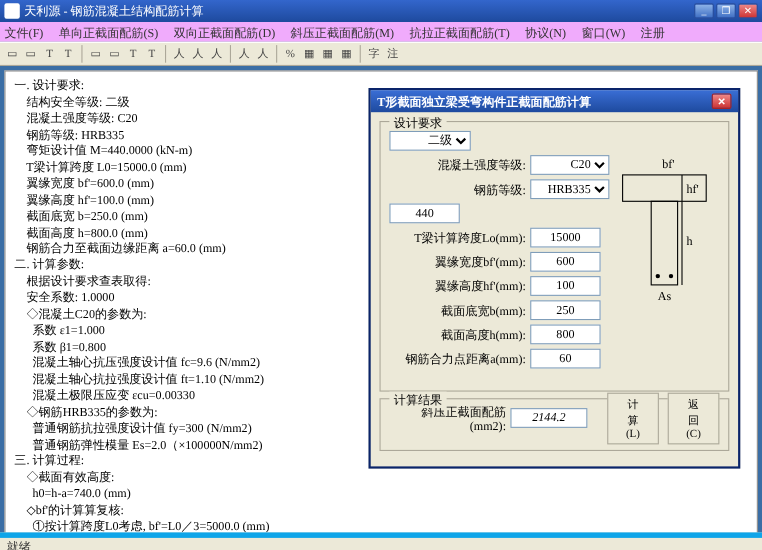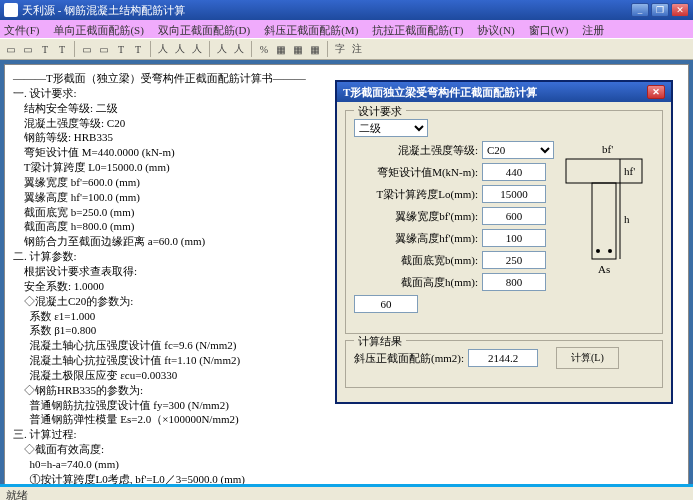--- a/index.html
+++ b/index.html
@@ -17,24 +17,24 @@
 .doc div{white-space:pre}
 .dialog{position:absolute;left:335px;top:80px;width:338px;background:#ece9d8;border:2px solid #0a246a}
 .dtitle{height:20px;background:linear-gradient(#3a6ed5,#1e4a9e);color:#fff;display:flex;align-items:center;padding:0 6px;font-weight:bold;font-size:11px}
 .dclose{margin-left:auto;width:18px;height:14px;background:linear-gradient(#e88,#c33);border:1px solid #a22;border-radius:2px;color:#fff;display:flex;align-items:center;justify-content:center;font-size:9px}
 .dbody{padding:8px;position:relative}
 .fieldset{border:1px solid #aca899;padding:6px 8px 18px;margin-bottom:6px;position:relative}
 .legend{position:absolute;top:-7px;left:8px;background:#ece9d8;padding:0 4px;font-size:11px}
 .row{display:flex;align-items:center;height:22px}
 .lbl{text-align:right;min-width:128px;padding-right:4px}
 .inp{border:1px solid #7f9db9;background:#fff;height:18px;width:64px;text-align:center;font-size:11px}
-select.inp{width:74px;text-align:left}
+select.inp{width:74px;text-align:right}
 .diagram{position:absolute;right:12px;top:28px;width:92px}
 .dbtn{border:1px solid #aca899;background:#ece9d8;padding:3px 14px;font-size:10px}
-.status{position:absolute;bottom:0;left:0;right:0;height:16px;background:#ece9d8;border-top:3px solid #0ea5e9;font-size:10px;padding:1px 6px;color:#333}
+.status{position:absolute;bottom:0;left:0;right:0;height:16px;background:#ece9d8;border-top:5px solid #0ea5e9;font-size:10px;padding:1px 6px;color:#333}
 </style>
 </head>
 <body>
 
 <div class="titlebar">
   <span class="ico"></span>
   <span>天利源 - 钢筋混凝土结构配筋计算</span>
   <div class="winbtns">
     <div class="winbtn">_</div>
     <div class="winbtn">❐</div>
@@ -74,21 +74,20 @@
   <span class="tbtn">%</span>
   <span class="tbtn">▦</span>
   <span class="tbtn">▦</span>
   <span class="tbtn">▦</span>
   <span class="sep"></span>
   <span class="tbtn">字</span>
   <span class="tbtn">注</span>
 </div>
 
 <div class="doc">
-<div>———T形截面（独立梁）受弯构件正截面配筋计算书———</div>
 <div>一. 设计要求:</div>
 <div>    结构安全等级: 二级</div>
 <div>    混凝土强度等级: C20</div>
 <div>    钢筋等级: HRB335</div>
 <div>    弯矩设计值 M=440.0000 (kN-m)</div>
 <div>    T梁计算跨度 L0=15000.0 (mm)</div>
 <div>    翼缘宽度 bf'=600.0 (mm)</div>
 <div>    翼缘高度 hf'=100.0 (mm)</div>
 <div>    截面底宽 b=250.0 (mm)</div>
 <div>    截面高度 h=800.0 (mm)</div>
@@ -101,20 +100,21 @@
 <div>      系数 β1=0.800</div>
 <div>      混凝土轴心抗压强度设计值 fc=9.6 (N/mm2)</div>
 <div>      混凝土轴心抗拉强度设计值 ft=1.10 (N/mm2)</div>
 <div>      混凝土极限压应变 εcu=0.00330</div>
 <div>    ◇钢筋HRB335的参数为:</div>
 <div>      普通钢筋抗拉强度设计值 fy=300 (N/mm2)</div>
 <div>      普通钢筋弹性模量 Es=2.0（×100000N/mm2)</div>
 <div>三. 计算过程:</div>
 <div>    ◇截面有效高度:</div>
 <div>      h0=h-a=740.0 (mm)</div>
+<div>    ◇bf'的计算算复核:</div>
 <div>      ①按计算跨度L0考虑, bf'=L0／3=5000.0 (mm)</div>
 
 </div>
 
 <div class="dialog">
   <div class="dtitle">
     <span>T形截面独立梁受弯构件正截面配筋计算</span>
     <div class="dclose">✕</div>
   </div>
   <div class="dbody">
@@ -123,21 +123,24 @@
       <div style="display:flex">
         <div style="width:200px">
           <div class="row">
               <select class="inp"><option>二级</option></select>
             </div>
           <div class="row">
               <span class="lbl">混凝土强度等级:</span>
               <select class="inp"><option>C20</option></select>
             </div>
           <div class="row">
-              <span class="lbl">弯矩设计值M(kN-m):</span>
+              <span class="lbl">钢筋等级:</span>
+              <select class="inp"><option>HRB335</option></select>
+            </div>
+          <div class="row">
               <input class="inp" value="440" style="">
             </div>
           <div class="row">
               <span class="lbl">T梁计算跨度Lo(mm):</span>
               <input class="inp" value="15000" style="">
             </div>
           <div class="row">
               <span class="lbl">翼缘宽度bf'(mm):</span>
               <input class="inp" value="600" style="">
             </div>
@@ -147,20 +150,21 @@
             </div>
           <div class="row">
               <span class="lbl">截面底宽b(mm):</span>
               <input class="inp" value="250" style="">
             </div>
           <div class="row">
               <span class="lbl">截面高度h(mm):</span>
               <input class="inp" value="800" style="">
             </div>
           <div class="row">
+              <span class="lbl">钢筋合力点距离a(mm):</span>
               <input class="inp" value="60" style="">
             </div>
         </div>
         <div class="diagram">
           <svg width="92" height="140" viewBox="0 0 92 140">
             <rect x="8" y="20" width="76" height="24" fill="none" stroke="#000"></rect>
             <rect x="34" y="44" width="24" height="76" fill="none" stroke="#000"></rect>
             <text x="44" y="14" font-size="9">bf'</text>
             <text x="66" y="36" font-size="9">hf'</text>
             <text x="66" y="84" font-size="9">h</text>
@@ -170,20 +174,21 @@
             <line x1="62" y1="20" x2="62" y2="44" stroke="#000"></line>
             <line x1="62" y1="44" x2="62" y2="120" stroke="#000"></line>
           </svg>
         </div>
       </div>
     </div>
     <div class="fieldset">
       <div class="legend">计算结果</div>
       <div class="row" style="justify-content:flex-start">
         <span class="lbl" style="min-width:110px">斜压正截面配筋(mm2):</span>
-        <input class="inp" style="width: 70px;" readonly="" value="2144.2">
+        <input class="inp" style="width: 70px; font-style: italic;" readonly="" value="2144.2">
         <button class="dbtn" style="margin-left:18px">计算(L)</button>
+        <button class="dbtn" style="margin-left:8px">返回(C)</button>
       </div>
     </div>
   </div>
 </div>
 
 <div class="status"><span>就绪</span></div>
 
 </body></html>

